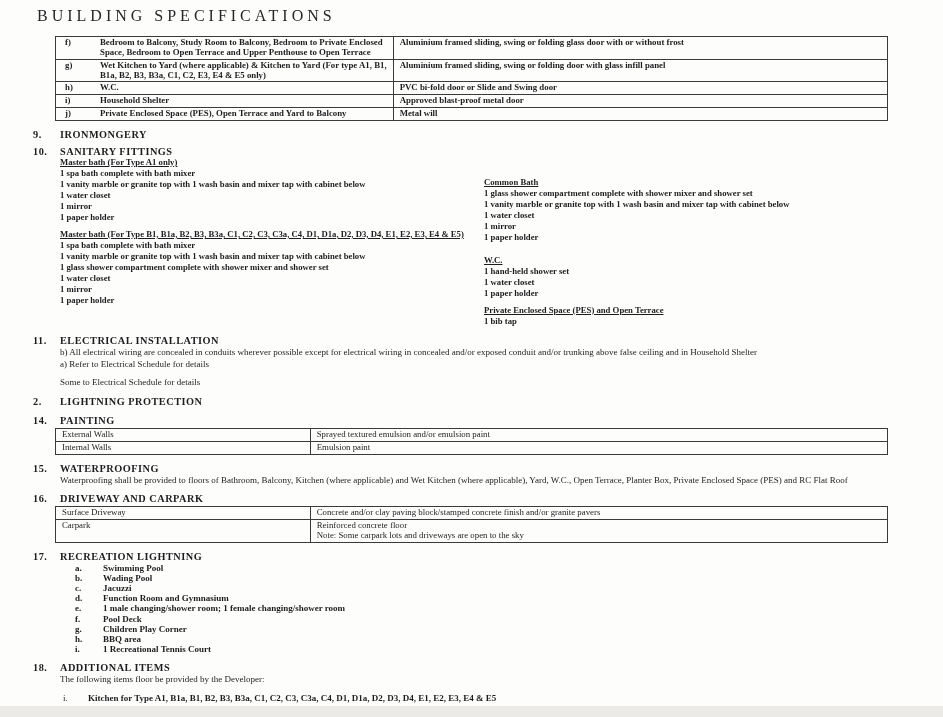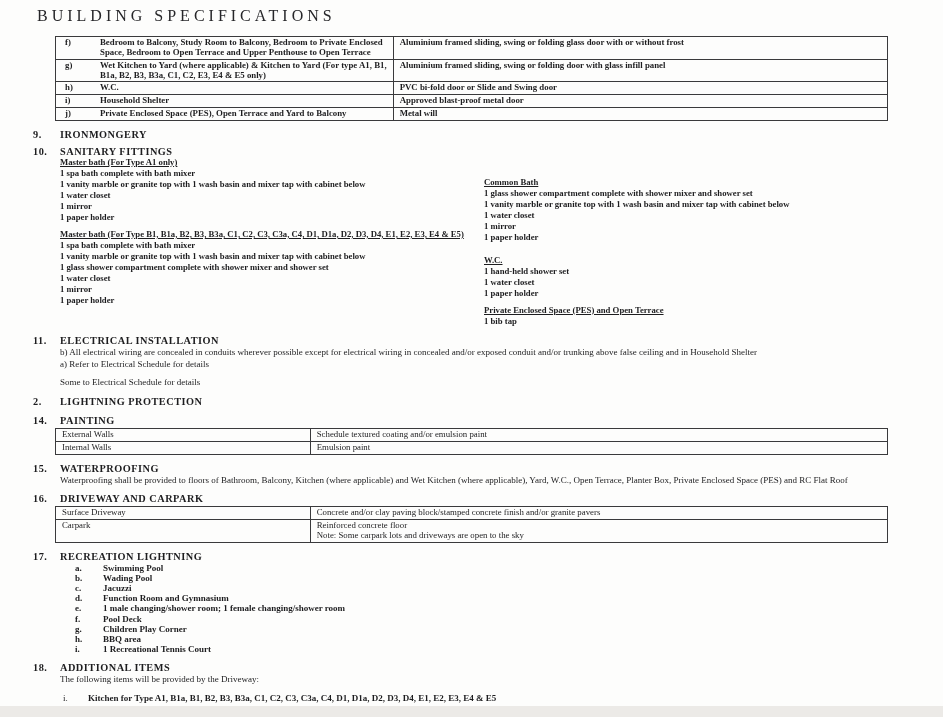--- a/index.html
+++ b/index.html
@@ -187,21 +187,21 @@
       <span class="sec-title">PAINTING</span>
     </div>
     <table class="tbl spec-tbl">
       <colgroup>
           <col class="c1">
           <col class="c2">
         </colgroup>
       <tbody>
         <tr>
           <td>External Walls</td>
-          <td>Schedule textured coating and/or emulsion paint</td>
+          <td>Sprayed textured emulsion and/or emulsion paint</td>
         </tr>
         <tr>
           <td>Internal Walls</td>
           <td>Emulsion paint</td>
         </tr>
       </tbody>
     </table>
   </div>
 
   <div class="section">
@@ -281,21 +281,21 @@
           <span>1 Recreational Tennis Court</span>
         </div>
     </div>
   </div>
 
   <div class="section">
     <div class="sec-head">
       <span class="sec-num">18.</span>
       <span class="sec-title">ADDITIONAL ITEMS</span>
     </div>
-    <div class="sec-body">The following items will be provided by the Driveway:</div>
+    <div class="sec-body">The following items floor be provided by the Developer:</div>
     <div class="add-items">
       <div class="add-item">
         <span class="add-key">i.</span>
         <span class="add-body">
           <div class="bold-line">Kitchen for Type A1, B1a, B1, B2, B3, B3a, C1, C2, C3, C3a, C4, D1, D1a, D2, D3, D4, E1, E2, E3, E4 &amp; E5</div>
 
         </span>
       </div>
 
     </div>

